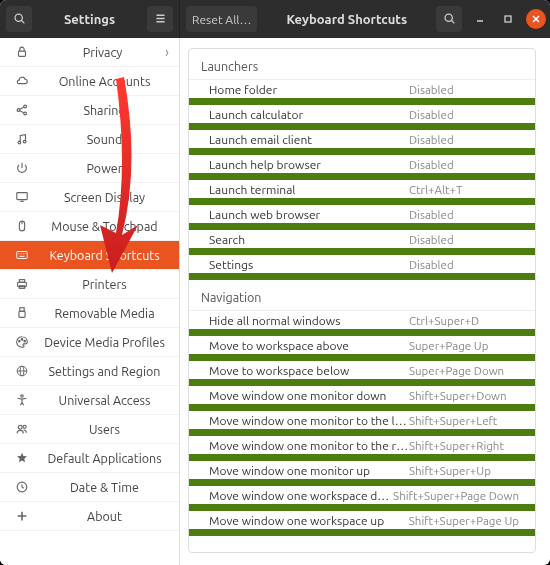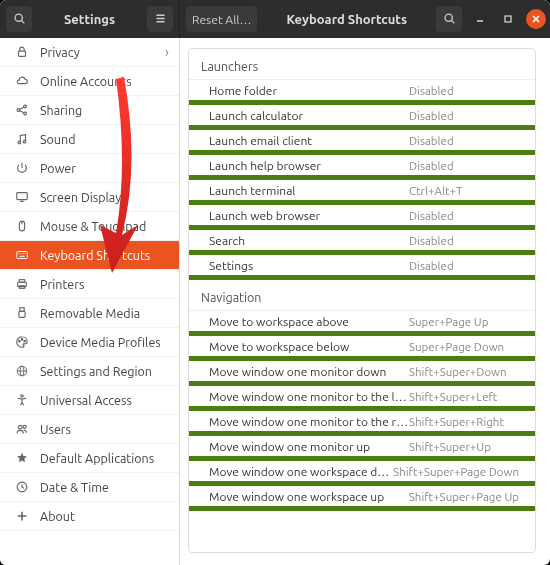--- a/index.html
+++ b/index.html
@@ -80,20 +80,21 @@
   }
   .sb-item {
     display: flex;
     align-items: center;
     height: 29px;
     padding: 0 10px 0 12px;
     font-size: 12.5px;
     color: #444;
     border-bottom: 1px solid #f1f1f1;
     cursor: pointer;
+    text-align: center;
   }
   .sb-item.selected {
     background: #e95420;
     color: #fff;
   }
   .sb-icon {
     width: 20px;
     display: flex;
     align-items: center;
     justify-content: center;
@@ -125,21 +126,21 @@
     font-size: 12.5px;
     color: #555;
     font-weight: normal;
     border-bottom: 1px solid #eee;
   }
   .row {
     display: flex;
     align-items: center;
     height: 25px;
     padding: 0 16px 0 20px;
-    border-bottom: 5px solid #4d7c0f;
+    border-bottom: 7px solid #4d7c0f;
     cursor: pointer;
   }
   .row-name {
     flex: 1;
     font-size: 12px;
     color: #333;
     white-space: nowrap;
     overflow: hidden;
     text-overflow: ellipsis;
   }
@@ -421,20 +422,24 @@
           </div>
           <div class="row">
             <span class="row-name">Search</span>
             <span class="row-shortcut">Disabled</span>
           </div>
           <div class="row">
             <span class="row-name">Settings</span>
             <span class="row-shortcut">Disabled</span>
           </div>
           <div class="section-header">Navigation</div>
+          <div class="row">
+            <span class="row-name">Hide all normal windows</span>
+            <span class="row-shortcut">Ctrl+Super+D</span>
+          </div>
           <div class="row">
             <span class="row-name">Move to workspace above</span>
             <span class="row-shortcut">Super+Page Up</span>
           </div>
           <div class="row">
             <span class="row-name">Move to workspace below</span>
             <span class="row-shortcut">Super+Page Down</span>
           </div>
           <div class="row">
             <span class="row-name">Move window one monitor down</span>

